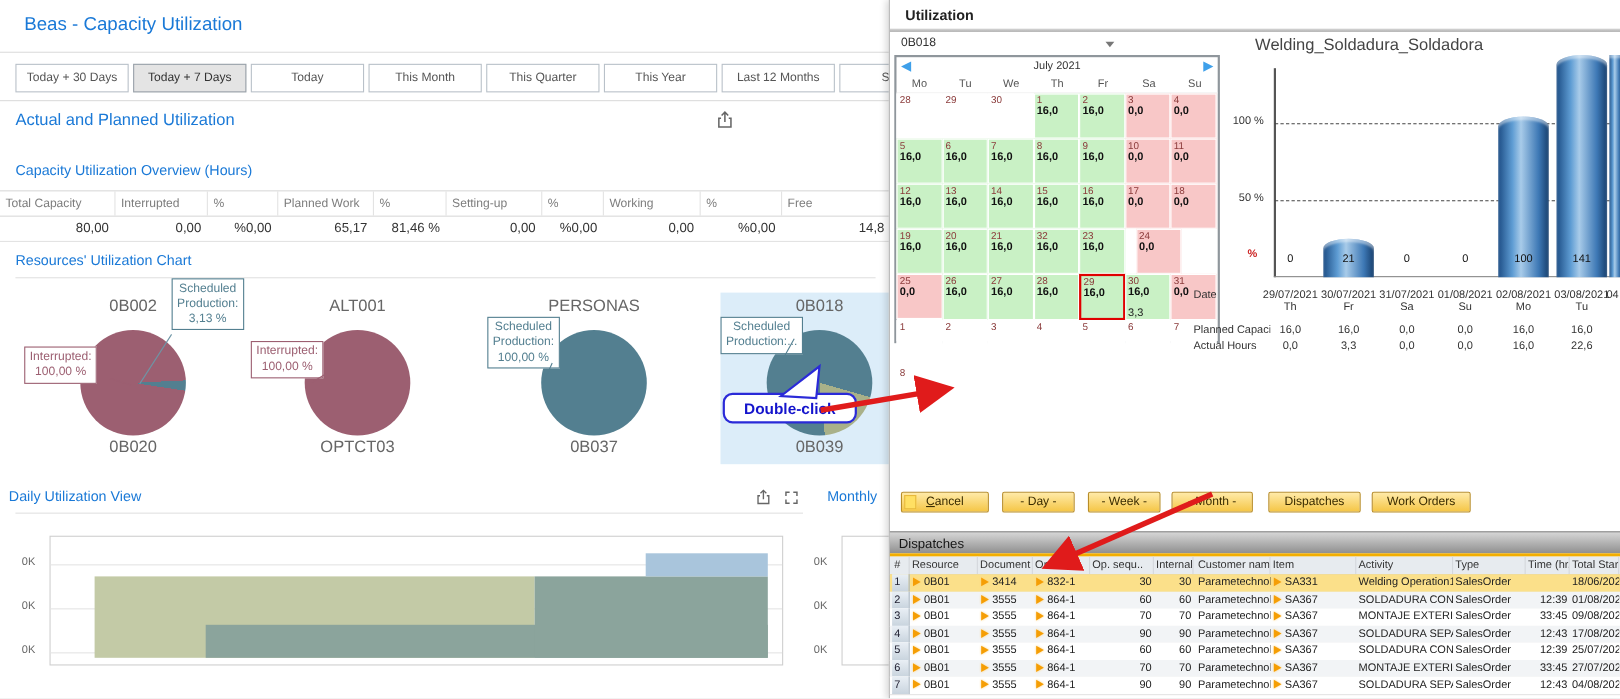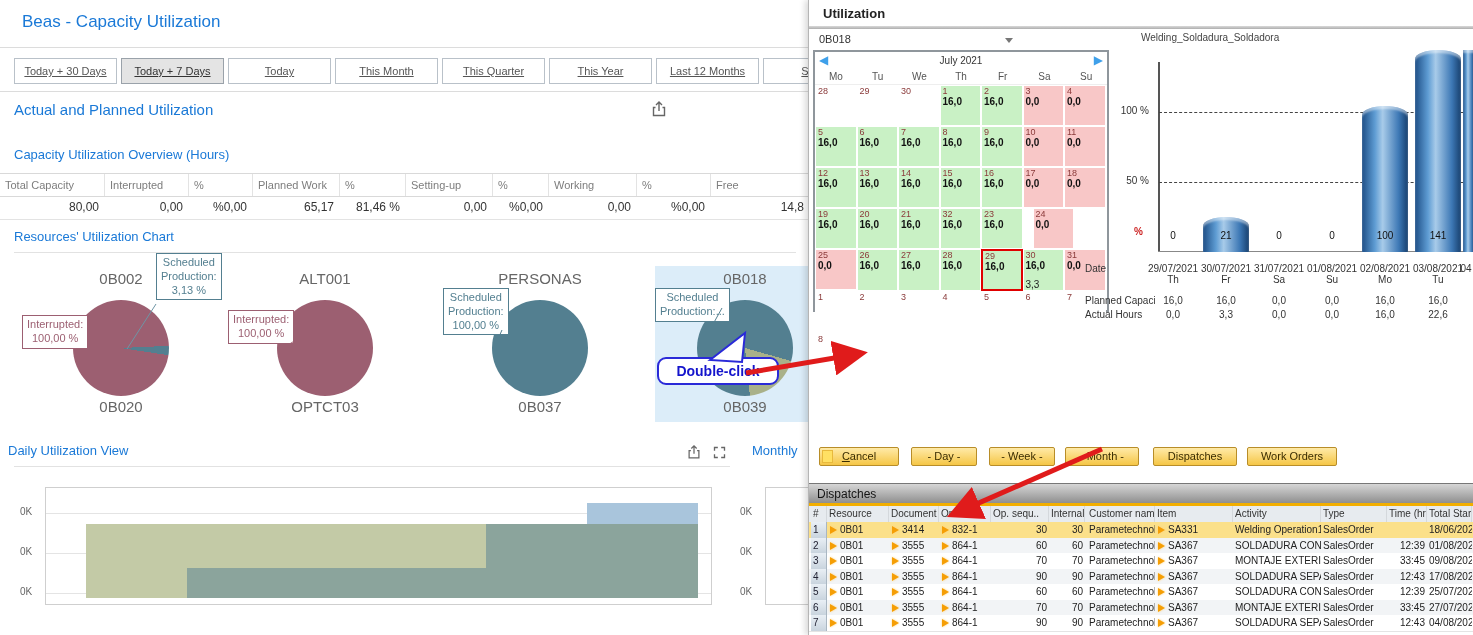--- a/index.html
+++ b/index.html
@@ -4,21 +4,21 @@
 <style>
   html,body{margin:0;padding:0;background:#e9e9e9;}
   body{font-family:"Liberation Sans","DejaVu Sans",sans-serif;color:#333;}
   #stage{position:relative;width:1473px;height:635px;background:#fff;overflow:hidden;}
   .abs{position:absolute;}
   
   .page-title{left:22px;top:12px;font-size:17px;color:#1a79d7;}
   .hdr-line{left:0;top:47px;width:810px;height:0;border-top:1px solid #dcdcdc;}
   .filterbar-line{left:0;top:91px;width:810px;height:0;border-top:1px solid #dcdcdc;}
   .filter-btn{top:58px;height:24px;line-height:24px;text-align:center;font-size:11px;color:#555;
-    background:#fff;border:1px solid #b9c1c9;cursor:pointer;text-decoration:underline;}
+    background:#fff;border:1px solid #b9c1c9;cursor:pointer;}
   .filter-btn.sel{background:#e4e4e4;border-color:#9aa2aa;color:#333;}
   .sec-title{font-size:15px;color:#1a79d7;}
   .sub-title{font-size:13px;color:#1a79d7;}
   .overall-btn{left:700px;top:90px;width:112px;height:33px;background:#f4f4f4;border:1px solid #e2e2e2;
     font-size:15px;color:#333;line-height:33px;padding-left:12px;overflow:hidden;white-space:nowrap;}
   .icon-btn svg{display:block;}
   
   .ovw-head{top:173px;height:22px;border-top:1px solid #d9d9d9;border-bottom:1px solid #d9d9d9;}
   .ovw-cell{position:absolute;top:0;height:22px;line-height:22px;font-size:11px;color:#7d7d7d;
     padding:0 5px;box-sizing:border-box;border-right:1px solid #e3e3e3;overflow:hidden;white-space:nowrap;}
@@ -38,21 +38,21 @@
   .chart-box{border:1px solid #cfcfcf;background:#fff;}
   .grid-line{position:absolute;left:0;width:100%;border-top:1px solid #e4e4e4;}
   .ylab{position:absolute;font-size:10px;color:#666;width:24px;text-align:center;}
   
   #overlay{left:808px;top:0;width:665px;height:635px;background:#fff;border-left:1px solid #b5b5b5;
     box-shadow:-3px 0 6px rgba(0,0,0,.15);}
   .ov-title{left:14px;top:6px;font-size:13px;font-weight:bold;color:#222;}
   .ov-titleline{left:0;top:26px;width:665px;height:3px;background:linear-gradient(#d9d9d9,#aeaeae);}
   .dd-text{left:10px;top:33px;font-size:11px;color:#333;}
   .dd-arrow{left:196px;top:38px;width:0;height:0;border-left:4px solid transparent;border-right:4px solid transparent;border-top:5px solid #777;}
-  .chart-name{left:332px;top:32px;font-size:10px;color:#444;}
+  .chart-name{left:332px;top:32px;font-size:15px;color:#444;}
   
   #calendar{left:4px;top:50px;width:296px;height:262px;border:2px solid #8f969c;background:#fff;box-sizing:border-box;}
   .cal-head{position:relative;height:17px;font-size:10px;color:#333;text-align:center;line-height:17px;}
   .cal-nav{position:absolute;top:1px;font-size:12px;color:#3fa0ea;cursor:pointer;line-height:15px;}
   .cal-week{display:flex;height:15px;border-bottom:1px solid #eee;}
   .cal-week div{flex:1;font-size:10px;color:#555;text-align:center;line-height:15px;}
   .cal-grid{display:flex;flex-wrap:wrap;}
   .cal-cell{width:41.5px;box-sizing:border-box;border:1px solid #fff;padding:0 2px;position:relative;overflow:hidden;}
   .cal-cell .d{font-size:9px;color:#8a3a3a;}
   .cal-cell .v{font-size:10px;font-weight:bold;color:#111;}

